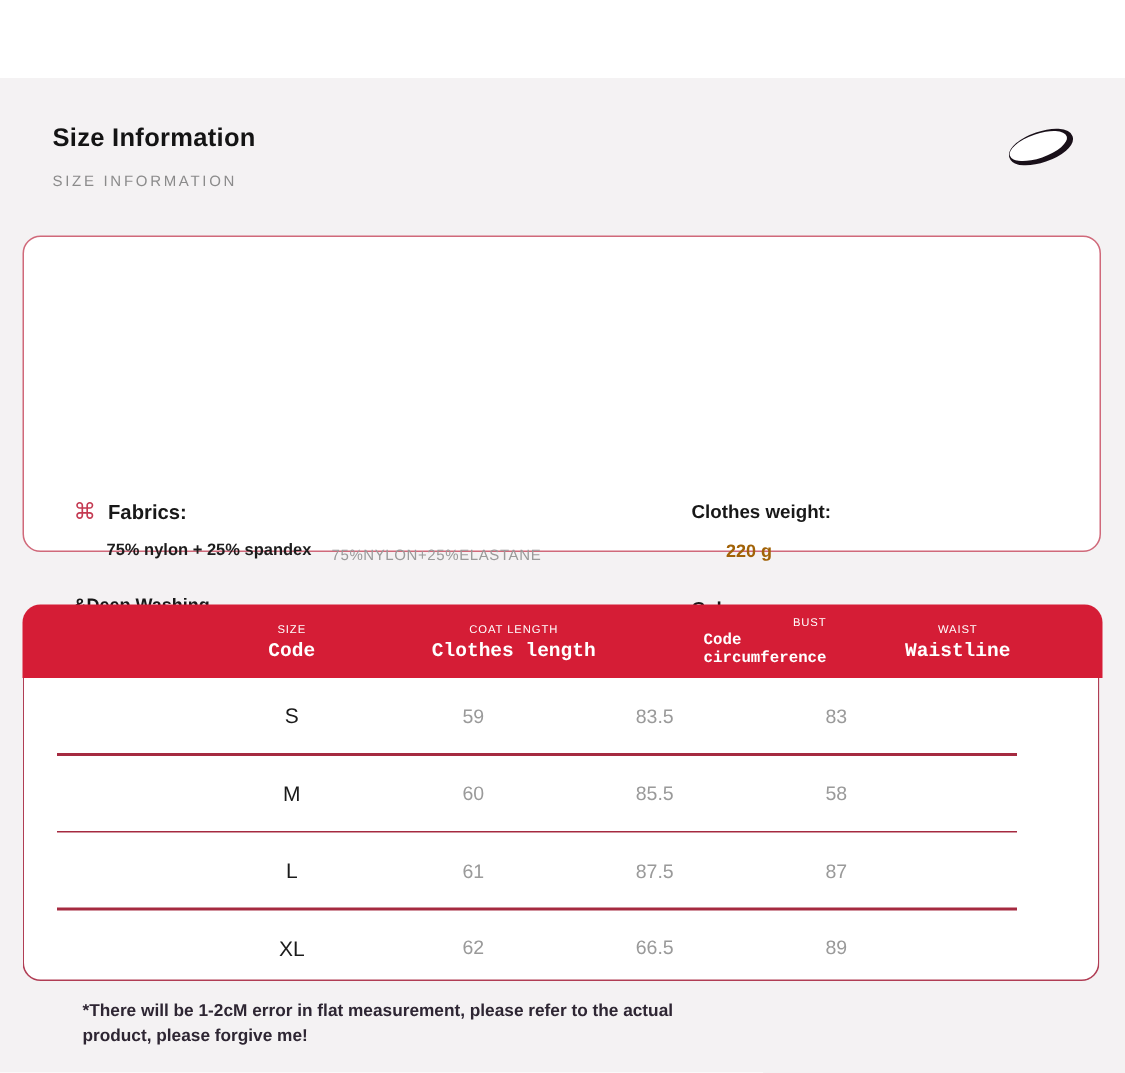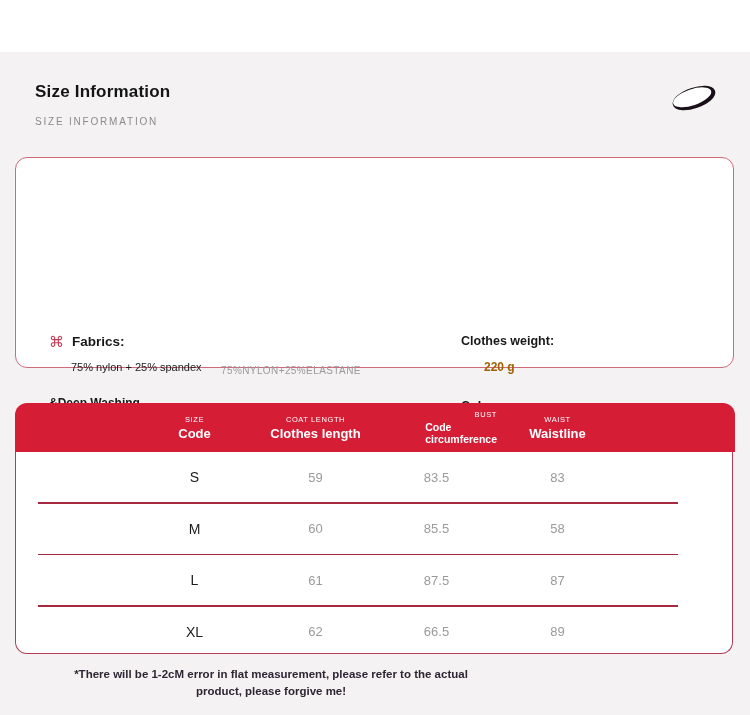--- a/index.html
+++ b/index.html
@@ -12,21 +12,21 @@
   .page-title{position:absolute;left:35px;top:82px;font-size:17px;font-weight:bold;color:#141414;letter-spacing:.2px;}
   .page-subtitle{position:absolute;left:35px;top:116px;font-size:10px;color:#8b8b8b;letter-spacing:1.8px;}
   .brand-logo{position:absolute;left:668px;top:82px;width:52px;height:32px;}
 
   
   .info-box{position:absolute;left:15px;top:157px;width:717px;height:209px;background:#ffffff;
             border:1.5px solid #d0697a;border-radius:12px;}
   .fabrics-row{position:absolute;left:33px;top:176px;display:flex;align-items:center;gap:8px;}
   .knot-glyph{font-size:15px;color:#c43a52;line-height:1;}
   .fabrics-label{font-size:13.5px;font-weight:bold;color:#181818;}
-  .fabrics-value{position:absolute;left:55px;top:203px;font-size:11px;font-weight:normal;color:#1c1c1c;}
+  .fabrics-value{position:absolute;left:55px;top:203px;font-size:11px;font-weight:bold;color:#1c1c1c;}
   .fabrics-alt{position:absolute;left:205px;top:207px;font-size:10px;color:#9a9a9a;letter-spacing:.4px;}
   .washing-title{position:absolute;left:33px;top:238px;font-size:12px;font-weight:bold;color:#181818;line-height:15px;}
 
   .care-row{position:absolute;left:50px;top:265px;display:flex;align-items:flex-start;}
   .care-item{display:flex;flex-direction:column;}
   .care-icon-wrap{height:34px;display:flex;align-items:flex-end;}
   .care-label{font-weight:bold;color:#222d3a;line-height:1.15;margin-top:2px;}
   .ci-1{width:54px;} .ci-1 .care-label{font-size:8.5px;}
   .ci-2{width:60px;} .ci-2 .care-label{font-size:8.5px;}
   .ci-3{width:54px;} .ci-3 .care-label{font-size:11px;margin-top:4px;}
@@ -39,37 +39,37 @@
   .color-note{position:absolute;left:53px;top:327px;width:480px;font-size:10px;font-weight:bold;
               color:#55222c;line-height:1.35;}
 
   .weight-label{position:absolute;left:445px;top:176px;font-size:12.5px;font-weight:bold;color:#181818;}
   .weight-value{position:absolute;left:468px;top:202px;font-size:12px;font-weight:bold;color:#a16207;}
   .color-label{position:absolute;left:445px;top:241px;font-size:12.5px;font-weight:bold;color:#181818;}
   .color-value{position:absolute;left:468px;top:269px;font-size:12px;font-weight:bold;color:#181818;}
 
   
   .table-header{position:absolute;left:15px;top:403px;width:720px;height:49px;background:#d51d36;
-                border-radius:12px 12px 0 0;display:flex;padding-left:119px;box-sizing:border-box;color:#ffffff;}
+                border-radius:12px 12px 0 0;display:flex;padding-left:119px;box-sizing:border-box;color:#ffffff;gap:27px;}
   .th-cell{width:121px;display:flex;flex-direction:column;justify-content:center;align-items:center;text-align:center;}
   .th-small{font-size:7.5px;letter-spacing:.6px;margin-bottom:2px;}
-  .th-main{font-size:13px;font-weight:bold;}
+  .th-main{font-size:13px;font-weight:bold;font-family:Liberation Mono, monospace;}
   .th-chest{align-items:flex-end;padding-left:44px;box-sizing:border-box;width:121px;text-align:left;}
   .th-chest .th-small{margin-left:4px;}
   .th-chest .th-main{font-size:10.5px;line-height:1.15;}
 
   .table-body{position:absolute;left:15px;top:452px;width:718px;height:202px;background:#ffffff;
               border:1px solid #b03d54;border-top:none;border-radius:0 0 12px 12px;box-sizing:border-box;}
   .t-row{height:50px;display:flex;padding-left:118px;box-sizing:border-box;align-items:center;}
   .td-cell{width:121px;text-align:center;font-size:13px;color:#9a9a9a;}
   .td-size{font-size:14px;color:#1b1b1b;}
   .row-sep{height:1.5px;background:#a52a40;margin-left:22px;width:640px;}
 
   .footer-note{position:absolute;left:55px;top:666px;width:432px;font-size:11.5px;font-weight:bold;
-               color:#2e2633;line-height:1.45;text-align:center;}
+               color:#2e2633;line-height:1.45;}
 </style>
 </head>
 <body>
 
 <div id="screen">
 
   <div class="gray-section"></div>
 
   <div class="page-title">Size Information</div>
   <div class="page-subtitle">SIZE INFORMATION</div>

